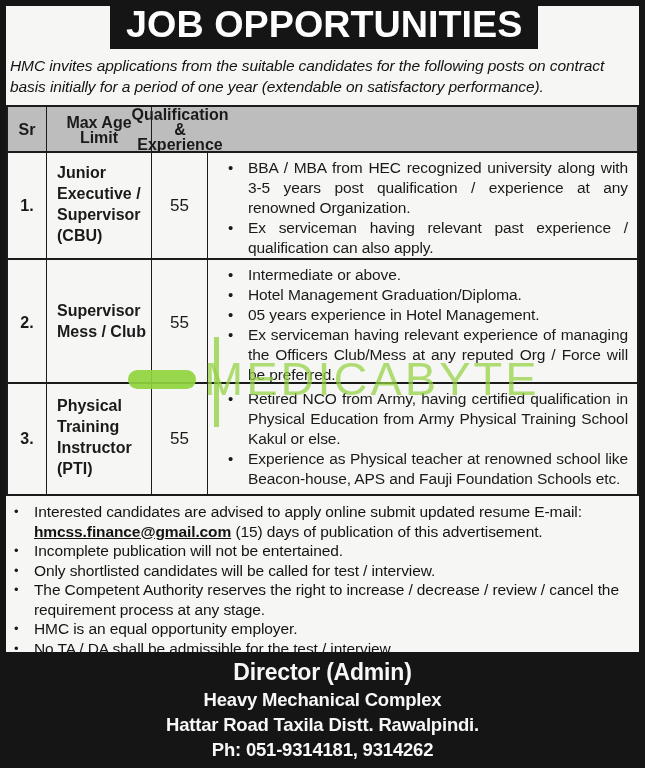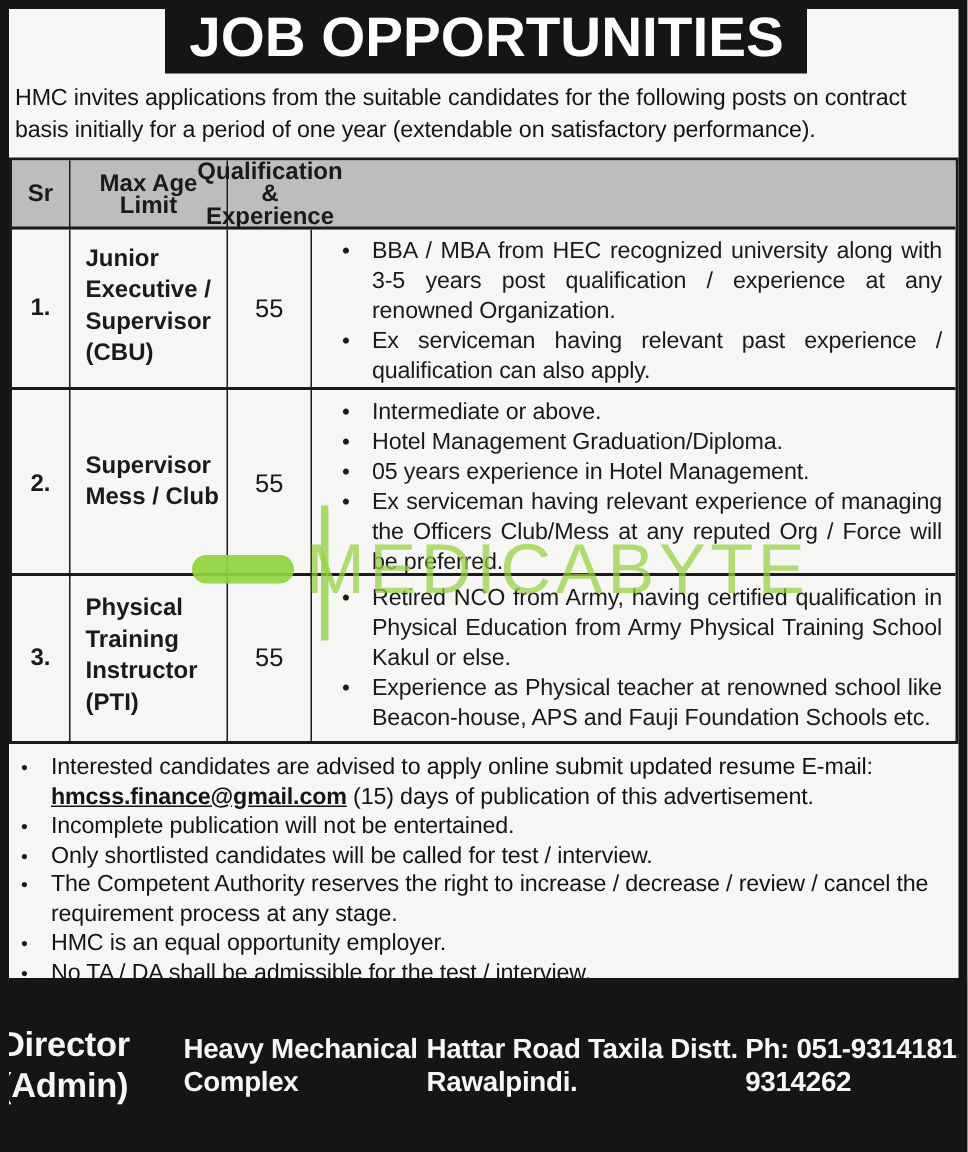--- a/index.html
+++ b/index.html
@@ -24,21 +24,21 @@
   }
   .title-box span{
     font-size:37px;font-weight:800;letter-spacing:0px;
     white-space:nowrap;transform:scaleX(1.02);
   }
 
   
   .intro{
     position:absolute;left:10px;top:55px;width:626px;
     font-size:15.5px;line-height:21px;margin:0;
-    color:#141414;letter-spacing:-0.1px;
+    color:#141414;letter-spacing:-0.1px;font-style:italic;
   }
 
   
   .jobtable{
     position:absolute;left:6px;top:105px;width:633px;
     border:2px solid #1b1b1b;
     box-sizing:border-box;
     background:transparent;
   }
   .trow{
@@ -97,21 +97,21 @@
     position:absolute;left:204px;top:351px;
     font-size:47px;font-weight:400;letter-spacing:3px;
     color:#94d341;opacity:0.72;white-space:nowrap;
     font-family:Liberation Sans, sans-serif;
   }
 
   
   .footer{
     position:absolute;left:0;top:652px;width:645px;height:116px;
     background:#151515;color:#f7f7f7;
-    display:flex;flex-direction:row;align-items:center;justify-content:center;
+    display:flex;flex-direction:column;align-items:center;justify-content:center;
     gap:3px;z-index:3;
   }
   .f-line{font-weight:bold;font-size:18.5px;line-height:22px;letter-spacing:-0.2px;}
   .f-director{font-size:23px;line-height:27px;}
 </style>
 </head>
 <body>
 
 <div class="page">
 

